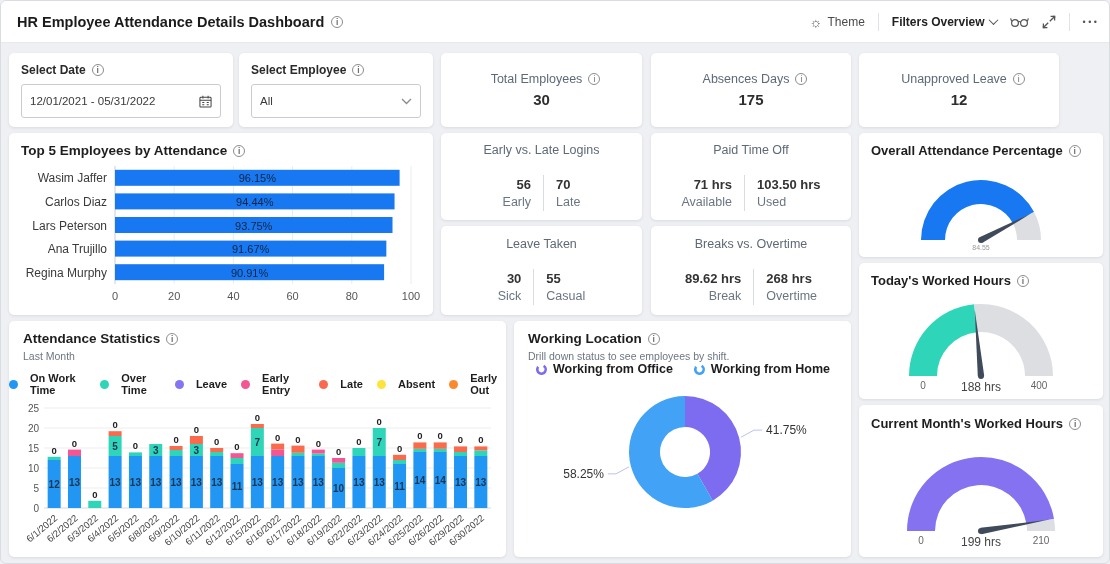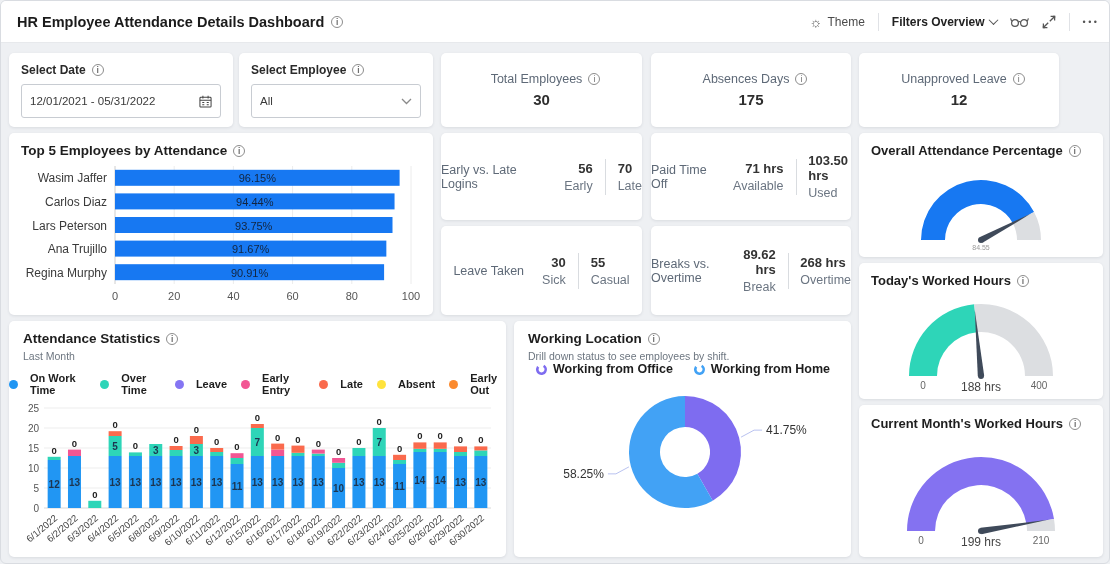--- a/index.html
+++ b/index.html
@@ -27,21 +27,21 @@
   
   .flabel { font-size:12px; font-weight:bold; color:#2a2a2a; display:flex; align-items:center; gap:6px; }
   .finput { margin-top:7px; height:27px; border:1px solid #c8ccd2; border-radius:3px; display:flex; align-items:center; justify-content:space-between; padding:16px 8px; font-size:11.5px; color:#3a3a3a; background:#fff; cursor:pointer; }
 
   
   .kpi { display:flex; flex-direction:column; align-items:center; justify-content:center; height:100%; gap:5px; }
   .kpi-label { font-size:12.5px; color:#5e6977; display:flex; align-items:center; gap:6px;margin-left:8px; }
   .kpi-value { font-size:15px; font-weight:bold; color:#2e2e2e; }
 
   
-  .sc { display:flex; flex-direction:row; align-items:center; justify-content:center; height:100%; gap:18px; }
+  .sc { display:flex; flex-direction:column; align-items:center; justify-content:center; height:100%; gap:18px; }
   .sc-title { font-size:12.5px; color:#5e6977; }
   .sc-row { display:flex; align-items:center; gap:12px; }
   .sc-cell { display:flex; flex-direction:column; gap:3px; }
   .sc-cell.r { align-items:flex-end; text-align:right; }
   .sc-cell.l { align-items:flex-start; }
   .sc-val { font-size:13px; font-weight:bold; color:#333; }
   .sc-lab { font-size:12.5px; color:#6b7582; }
   .sc-div { width:1px; height:36px; background:#d9dce0; }
 
   .pad { padding:10px 12px;text-align:right; }

